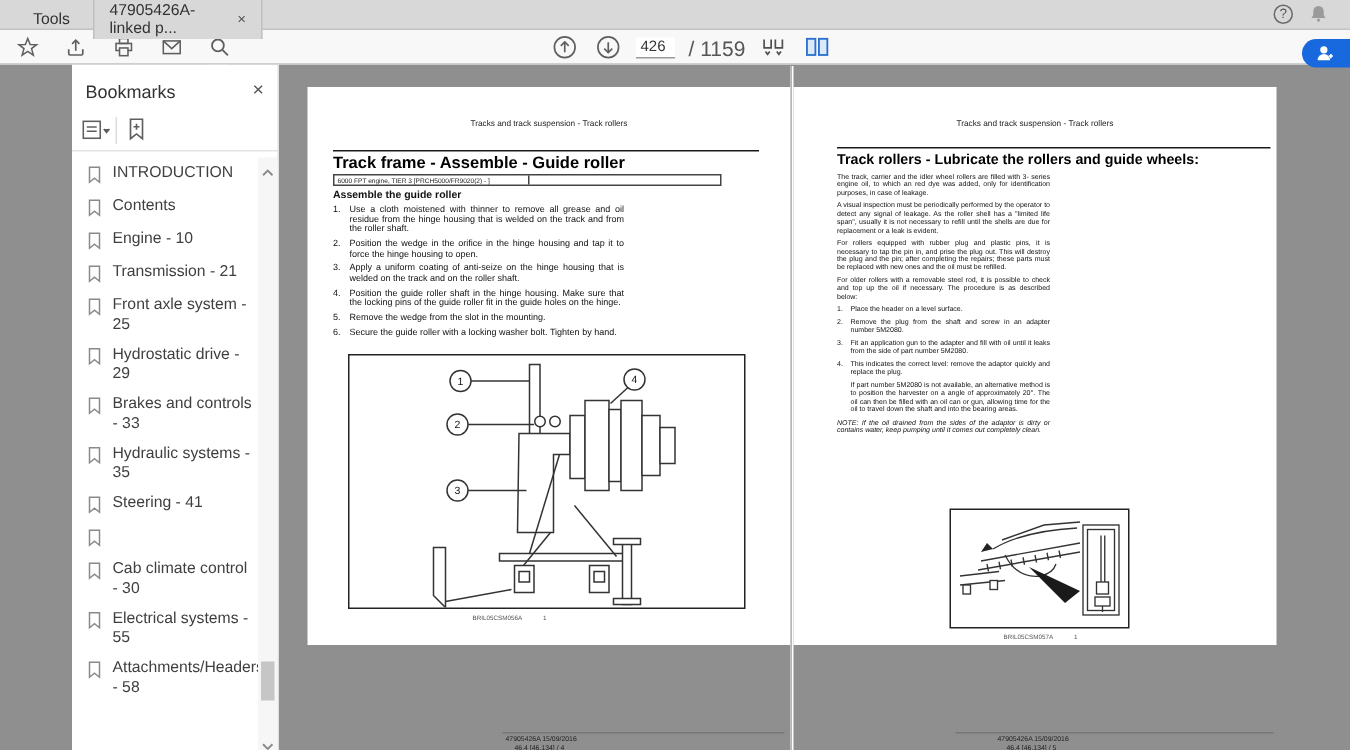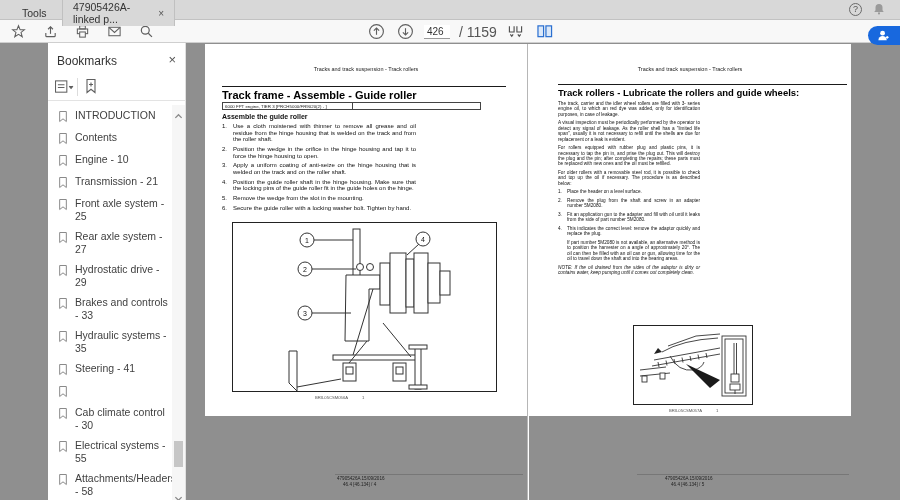--- a/index.html
+++ b/index.html
@@ -43,21 +43,21 @@
   .bm-label { font-size:10.5px; color:#3f3f3f; line-height:12.5px; }
   #sb-scroll { position:absolute; right:0; top:62px; width:13px; height:395px; background:#f6f6f6; }
   #sb-thumb { position:absolute; left:2px; top:336px; width:9px; height:26px; background:#c6c6c6; }
   .sb-arrow { position:absolute; left:2px; width:9px; height:9px; }
 
   #gutter { position:absolute; left:138px; top:43px; width:14px; height:457px;
     background:#f2f2f2; border-right:1px solid #cfcfcf; z-index:19; }
 
   
   #viewer { position:absolute; left:152px; top:43px; width:748px; height:457px; background:#8f8f8f; }
-  .page { position:absolute; top:1px; height:372px; background:#ffffff; color:#111; }
+  .page { position:absolute; top:15px; height:372px; background:#ffffff; color:#111; }
   #page-left { left:53px; width:322px; }
   #page-right { left:377px; width:322px; }
   #page-divider { position:absolute; left:375px; top:1px; width:2px; height:456px;
     background:#ffffff; border-left:1px solid #b6b6b6; }
 
   .running-header { position:absolute; top:22px; left:0; width:100%; text-align:center;
     font-size:5.5px; color:#222; }
   .title-rule { position:absolute; height:0; border-top:1.2px solid #1a1a1a; }
   .page-title { position:absolute; font-weight:bold; color:#000; }
 
@@ -248,26 +248,20 @@
       <svg width="10" height="13" viewBox="0 0 12 15" fill="none" stroke="#8a8a8a" stroke-width="1.2">
           <path d="M2 1.5 h8 v12 l-4 -3.2 l-4 3.2 Z"></path>
         </svg>
       <span class="bm-label">Transmission - 21</span>
     </div>
     <div class="bm-item">
       <svg width="10" height="13" viewBox="0 0 12 15" fill="none" stroke="#8a8a8a" stroke-width="1.2">
           <path d="M2 1.5 h8 v12 l-4 -3.2 l-4 3.2 Z"></path>
         </svg>
       <span class="bm-label">Front axle system - 25</span>
-    </div>
-    <div class="bm-item">
-      <svg width="10" height="13" viewBox="0 0 12 15" fill="none" stroke="#8a8a8a" stroke-width="1.2">
-          <path d="M2 1.5 h8 v12 l-4 -3.2 l-4 3.2 Z"></path>
-        </svg>
-      <span class="bm-label">Rear axle system - 27</span>
     </div>
     <div class="bm-item">
       <svg width="10" height="13" viewBox="0 0 12 15" fill="none" stroke="#8a8a8a" stroke-width="1.2">
           <path d="M2 1.5 h8 v12 l-4 -3.2 l-4 3.2 Z"></path>
         </svg>
       <span class="bm-label">Hydrostatic drive - 29</span>
     </div>
     <div class="bm-item">
       <svg width="10" height="13" viewBox="0 0 12 15" fill="none" stroke="#8a8a8a" stroke-width="1.2">
           <path d="M2 1.5 h8 v12 l-4 -3.2 l-4 3.2 Z"></path>

